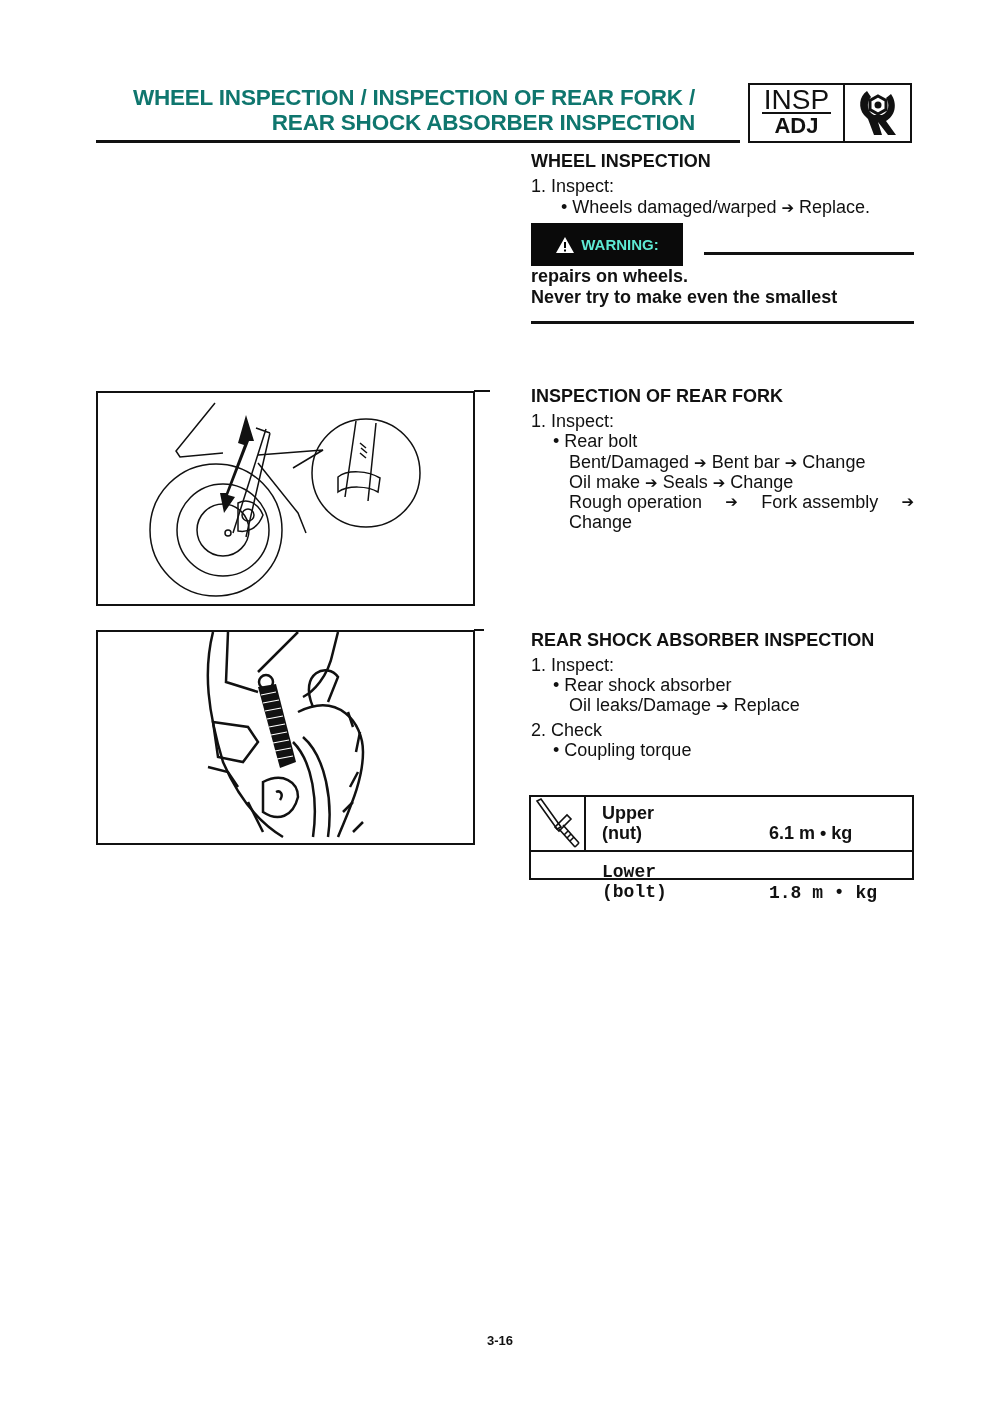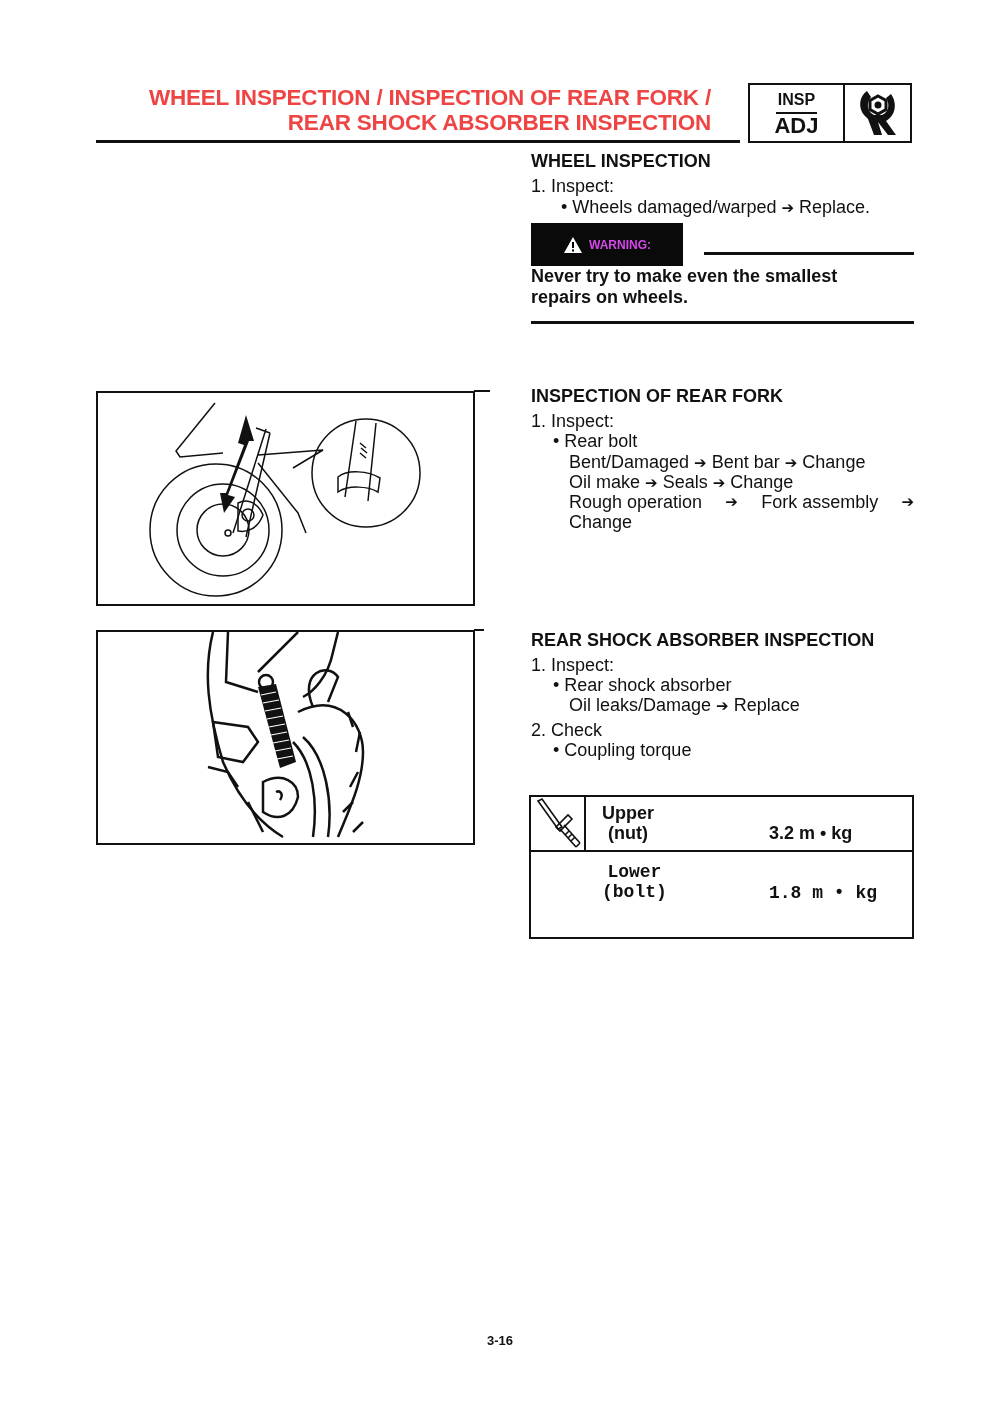--- a/index.html
+++ b/index.html
@@ -1,35 +1,35 @@
 <!DOCTYPE html>
 <html><head>
 <meta charset="utf-8">
 <style>
   html, body { margin:0; padding:0; background:#ffffff; }
   body { width:1000px; height:1413px; position:relative; overflow:hidden;
          font-family:"Liberation Sans", sans-serif; color:#111; }
   .abs { position:absolute; }
-  .title { right:289px; text-align:right; font-weight:bold; font-size:22.5px; line-height:25px;
-           letter-spacing:-0.2px; color:#ef4444; white-space:nowrap; }
+  .title { right:305px; text-align:right; font-weight:bold; font-size:22.5px; line-height:25px;
+           letter-spacing:-0.2px; color:#0f766e; white-space:nowrap; }
   .hrule { background:#111; }
   .insp-box { left:748px; top:83px; width:164px; height:60px; border:2.5px solid #111; box-sizing:border-box; }
   .insp-left { position:absolute; left:0; top:0; width:95px; height:100%; border-right:2.5px solid #111; box-sizing:border-box;
                display:flex; flex-direction:column; align-items:center; justify-content:center; }
-  .insp-top { font-weight:bold; font-size:16px; line-height:22px; border-bottom:2.5px solid #111; padding:0 2px 1px; }
+  .insp-top { font-weight:normal; font-size:28px; line-height:22px; border-bottom:2.5px solid #111; padding:0 2px 1px; }
   .insp-bot { font-weight:bold; font-size:22px; line-height:22px; padding-top:1px; }
   .insp-right { position:absolute; left:95px; top:0; width:66px; height:100%; display:flex; align-items:center; justify-content:center; }
   .h2 { font-weight:bold; font-size:18px; line-height:20px; white-space:nowrap; }
   .txt { font-size:18px; line-height:20.4px; white-space:nowrap; }
-  .warn { left:531px; top:223px; width:152px; height:43px; background:#0a0a0a; color:#d946ef;
-          display:flex; align-items:center; justify-content:center; font-weight:bold; font-size:12px; }
+  .warn { left:531px; top:223px; width:152px; height:43px; background:#0a0a0a; color:#5eead4;
+          display:flex; align-items:center; justify-content:center; font-weight:bold; font-size:15px; }
   .warn svg { margin-right:6px; }
   .warn-text { font-weight:bold; font-size:18px; line-height:21px; }
   .fig { border:2.5px solid #111; box-sizing:border-box; background:#fff; }
-  .torque { left:529px; top:795px; width:385px; height:144px; border:2.5px solid #111; box-sizing:border-box;text-align:center; }
+  .torque { left:529px; top:795px; width:385px; height:85px; border:2.5px solid #111; box-sizing:border-box; }
   .trow { position:absolute; left:0; width:100%; }
   .tcell-label { position:absolute; left:71px; font-weight:bold; font-size:18px; line-height:20px; }
   .tcell-val { position:absolute; left:238px; font-weight:bold; font-size:18px; line-height:20px; white-space:nowrap; }
   .pageno { left:0; width:1000px; top:1333px; text-align:center; font-weight:bold; font-size:13px; }
   .arrow { font-family:"DejaVu Sans", sans-serif; font-size:15px; }
 </style>
 </head>
 <body>
 
 <div class="abs title" style="top:85px;">WHEEL INSPECTION / INSPECTION OF REAR FORK /</div>
@@ -59,22 +59,22 @@
 <div class="abs warn">
   <svg width="20" height="18" viewBox="0 0 20 18">
     <polygon points="10,1 19,17 1,17" fill="#fff"></polygon>
     <rect x="9" y="6" width="2" height="6" fill="#000"></rect>
     <rect x="9" y="13.5" width="2" height="2" fill="#000"></rect>
   </svg>
   <span>WARNING:</span>
 </div>
 <div class="abs hrule" style="left:704px; top:252px; width:210px; height:2.5px;"></div>
 <div class="abs warn-text" style="left:531px; top:266px;">
+  <div>repairs on wheels.</div>
   <div>Never try to make even the smallest</div>
-  <div>repairs on wheels.</div>
 </div>
 <div class="abs hrule" style="left:531px; top:321px; width:383px; height:2.5px;"></div>
 
 <div class="abs hrule" style="left:474px; top:390px; width:16px; height:2px;"></div>
 <div class="abs fig" style="left:96px; top:391px; width:379px; height:215px;">
   <svg width="374" height="210" viewBox="0 0 374 210">
     <g fill="none" stroke="#111" stroke-width="1.5">
       <path d="M117 10 L78 58 L82 64 L125 60"></path>
       <circle cx="118" cy="137" r="66"></circle>
       <circle cx="125" cy="137" r="46"></circle>
@@ -159,21 +159,21 @@
         <path d="M28 32 L44 50 M32 28 L48 46 M44 50 L48 46"></path>
         <path d="M33 38 L37 34 M36 41 L40 37 M39 44 L43 40"></path>
       </g>
     </svg>
   </div>
   <div class="trow" style="top:0; height:55px; border-bottom:2.5px solid #111; box-sizing:border-box;">
     <div class="tcell-label" style="top:6px;">
       <div>Upper</div>
       <div>(nut)</div>
     </div>
-    <div class="tcell-val" style="top:26px;">3.2 m • kg</div>
+    <div class="tcell-val" style="top:26px;">6.1 m • kg</div>
   </div>
   <div class="trow" style="top:55px; height:58px;font-family:Liberation Mono, monospace;">
     <div class="tcell-label" style="top:10px;">
       <div>Lower</div>
       <div>(bolt)</div>
     </div>
     <div class="tcell-val" style="top:31px;">1.8 m • kg</div>
   </div>
 </div>
 

